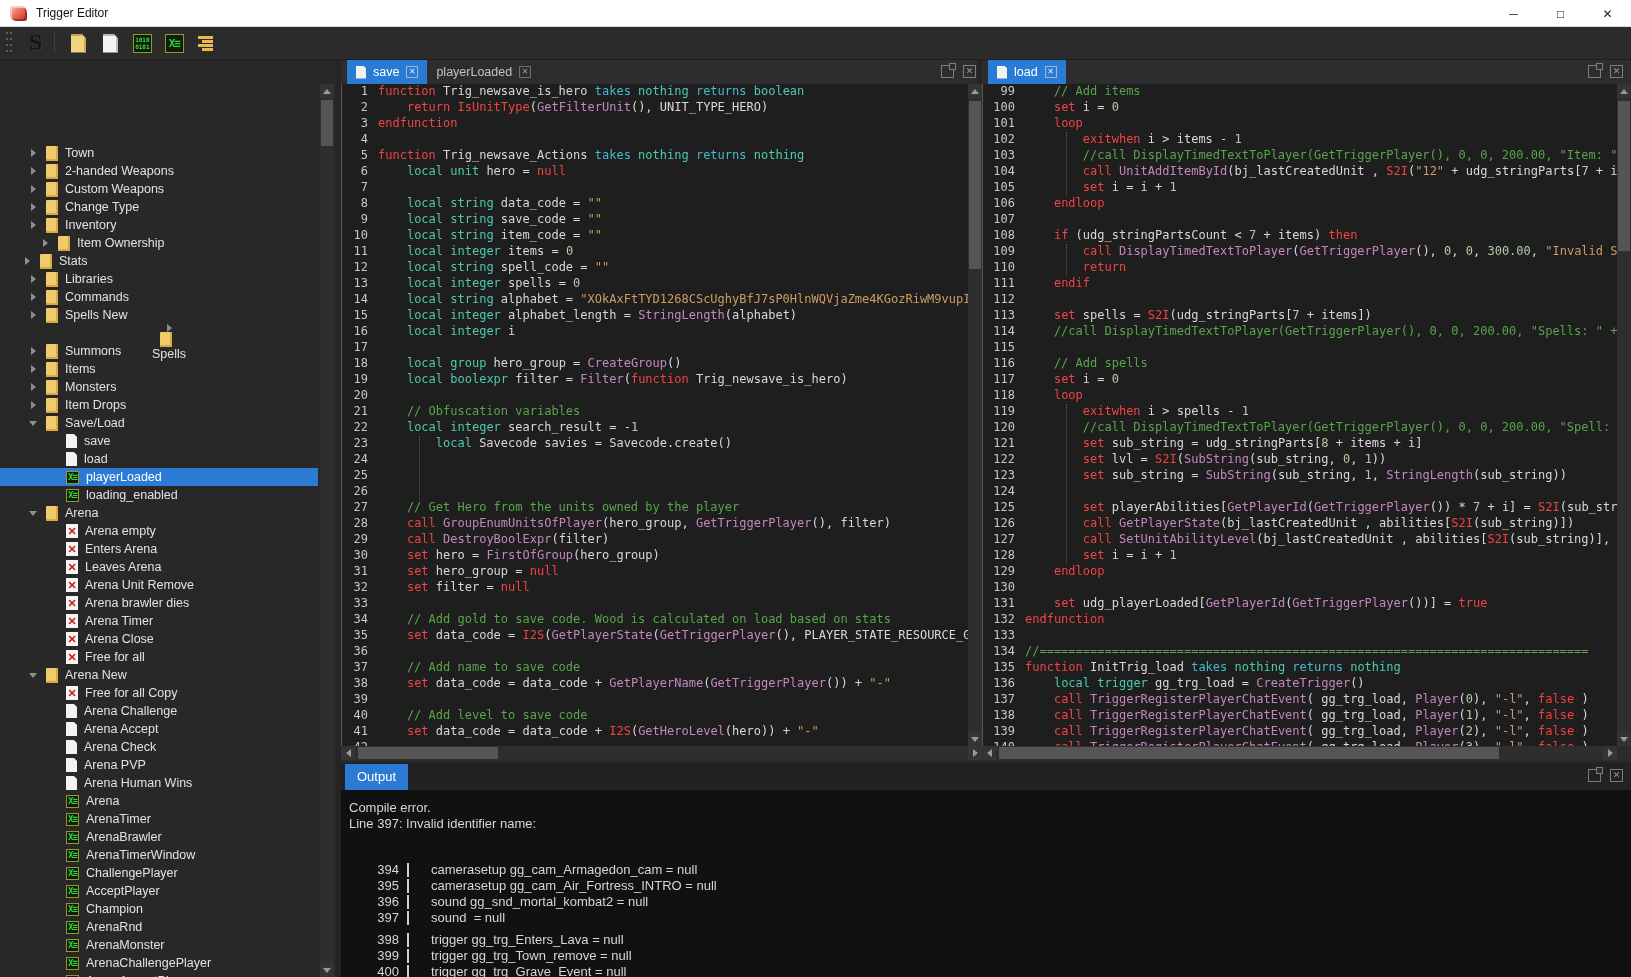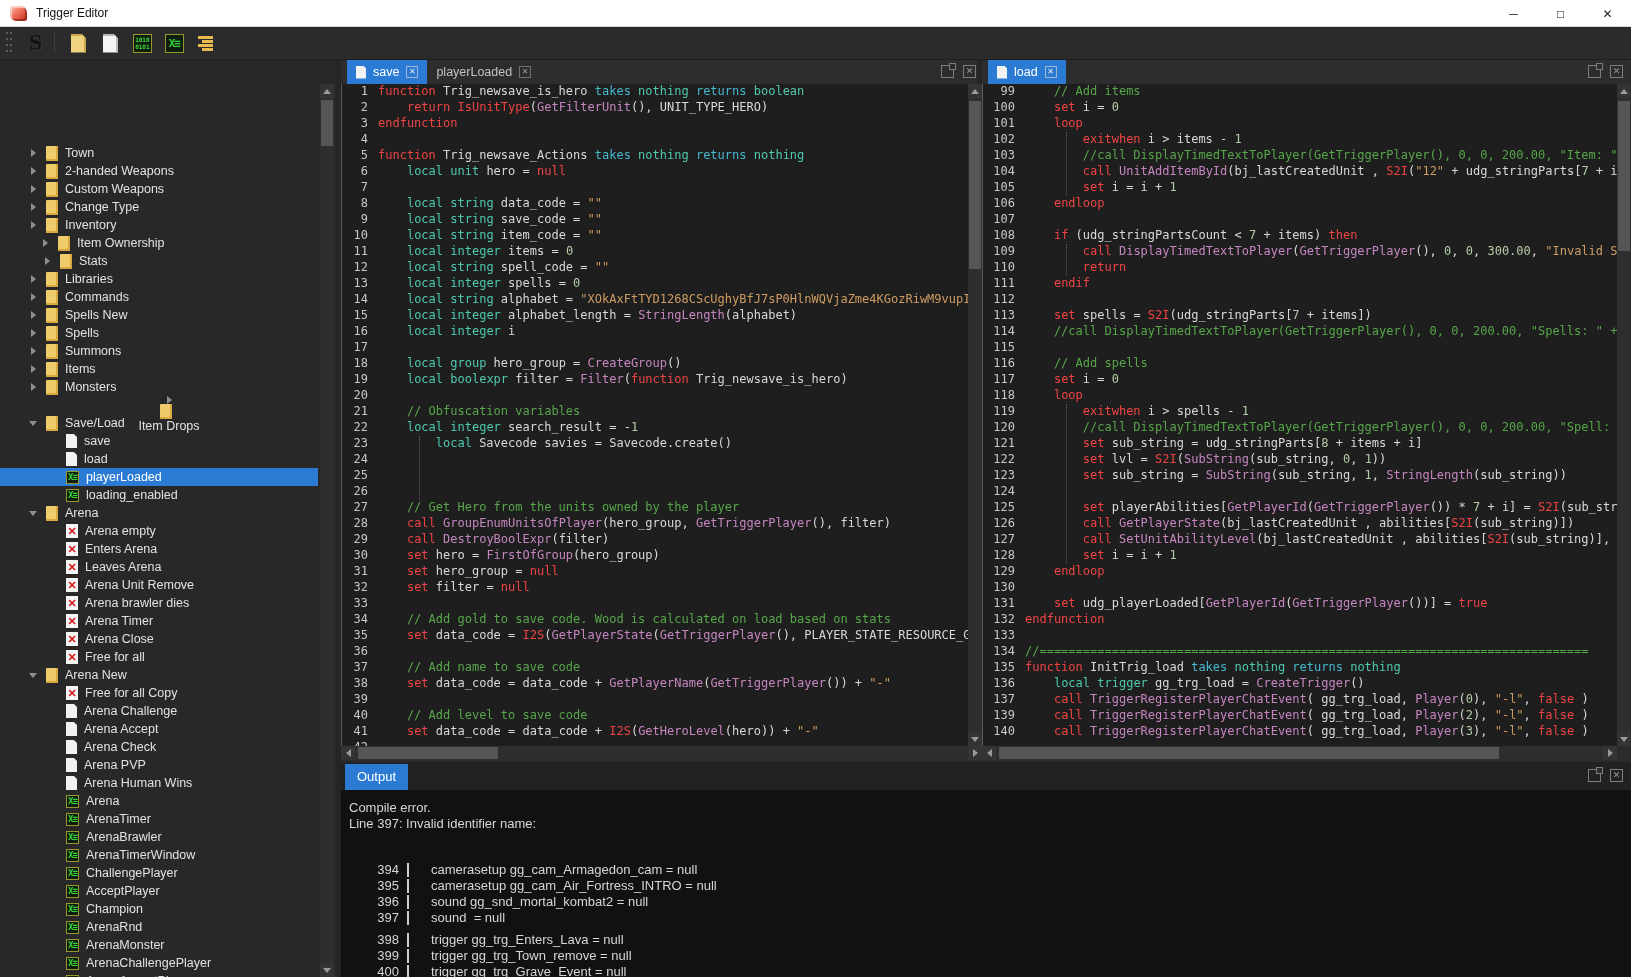--- a/index.html
+++ b/index.html
@@ -200,21 +200,21 @@
           <span class="ticon i-folder"></span>
           <span>Inventory</span>
         </div>
         <div class="trow" style="padding-left: 32px;">
           <span class="tarrow">
             <i class="arr-r"></i>
           </span>
           <span class="ticon i-folder"></span>
           <span>Item Ownership</span>
         </div>
-        <div class="trow" style="padding-left: 34px;">
+        <div class="trow" style="padding-left: 14px;">
           <span class="tarrow">
             <i class="arr-r"></i>
           </span>
           <span class="ticon i-folder"></span>
           <span>Stats</span>
         </div>
         <div class="trow" style="padding-left: 20px;">
           <span class="tarrow">
             <i class="arr-r"></i>
           </span>
@@ -228,21 +228,21 @@
           <span class="ticon i-folder"></span>
           <span>Commands</span>
         </div>
         <div class="trow" style="padding-left: 20px;">
           <span class="tarrow">
             <i class="arr-r"></i>
           </span>
           <span class="ticon i-folder"></span>
           <span>Spells New</span>
         </div>
-        <div class="trow" style="padding-left: 20px;">
+        <div class="trow" style="padding-left: 20px; flex-direction: column;">
           <span class="tarrow">
             <i class="arr-r"></i>
           </span>
           <span class="ticon i-folder"></span>
           <span>Spells</span>
         </div>
         <div class="trow" style="padding-left: 20px;">
           <span class="tarrow">
             <i class="arr-r"></i>
           </span>
@@ -256,21 +256,21 @@
           <span class="ticon i-folder"></span>
           <span>Items</span>
         </div>
         <div class="trow" style="padding-left: 20px;">
           <span class="tarrow">
             <i class="arr-r"></i>
           </span>
           <span class="ticon i-folder"></span>
           <span>Monsters</span>
         </div>
-        <div class="trow" style="padding-left: 20px; flex-direction: column;">
+        <div class="trow" style="padding-left: 20px;">
           <span class="tarrow">
             <i class="arr-r"></i>
           </span>
           <span class="ticon i-folder"></span>
           <span>Item Drops</span>
         </div>
         <div class="trow" style="padding-left: 20px;">
           <span class="tarrow">
             <i class="arr-d"></i>
           </span>
@@ -577,20 +577,21 @@
       <div class="cl"><span class="ln">128</span>        <span class="kw">set</span> i = i + <span class="num">1</span></div>
       <div class="cl"><span class="ln">129</span>    <span class="kw">endloop</span></div>
       <div class="cl"><span class="ln">130</span></div>
       <div class="cl"><span class="ln">131</span>    <span class="kw">set</span> udg_playerLoaded[<span class="nat">GetPlayerId</span>(<span class="nat">GetTriggerPlayer</span>())] = <span class="kw">true</span></div>
       <div class="cl"><span class="ln">132</span><span class="kw">endfunction</span></div>
       <div class="cl"><span class="ln">133</span></div>
       <div class="cl"><span class="ln">134</span><span class="cm">//============================================================================</span></div>
       <div class="cl"><span class="ln">135</span><span class="kw">function</span> InitTrig_load <span class="tk">takes</span> <span class="ty">nothing</span> <span class="tk">returns</span> <span class="ty">nothing</span></div>
       <div class="cl"><span class="ln">136</span>    <span class="ty">local</span> <span class="ty">trigger</span> gg_trg_load = <span class="nat">CreateTrigger</span>()</div>
       <div class="cl"><span class="ln">137</span>    <span class="kw">call</span> <span class="nat">TriggerRegisterPlayerChatEvent</span>( gg_trg_load, <span class="nat">Player</span>(<span class="num">0</span>), <span class="str">"-l"</span>, <span class="kw">false</span> )</div>
+      <div class="cl"><span class="ln">138</span>    <span class="kw">call</span> <span class="nat">TriggerRegisterPlayerChatEvent</span>( gg_trg_load, <span class="nat">Player</span>(<span class="num">1</span>), <span class="str">"-l"</span>, <span class="kw">false</span> )</div>
       <div class="cl"><span class="ln">139</span>    <span class="kw">call</span> <span class="nat">TriggerRegisterPlayerChatEvent</span>( gg_trg_load, <span class="nat">Player</span>(<span class="num">2</span>), <span class="str">"-l"</span>, <span class="kw">false</span> )</div>
       <div class="cl"><span class="ln">140</span>    <span class="kw">call</span> <span class="nat">TriggerRegisterPlayerChatEvent</span>( gg_trg_load, <span class="nat">Player</span>(<span class="num">3</span>), <span class="str">"-l"</span>, <span class="kw">false</span> )</div>
       <div class="guide" style="left: 83px; top: 48px; height: 64px;"></div>
       <div class="guide" style="left: 83px; top: 160px; height: 32px;"></div>
       <div class="guide" style="left: 83px; top: 320px; height: 160px;"></div>
     </div>
 
   <div class="sb" style="left:1617px;top:84px;width:14px;height:662px;">
     <div class="sb-btn" style="left:0;top:0;">
         <div class="t-up"></div>

